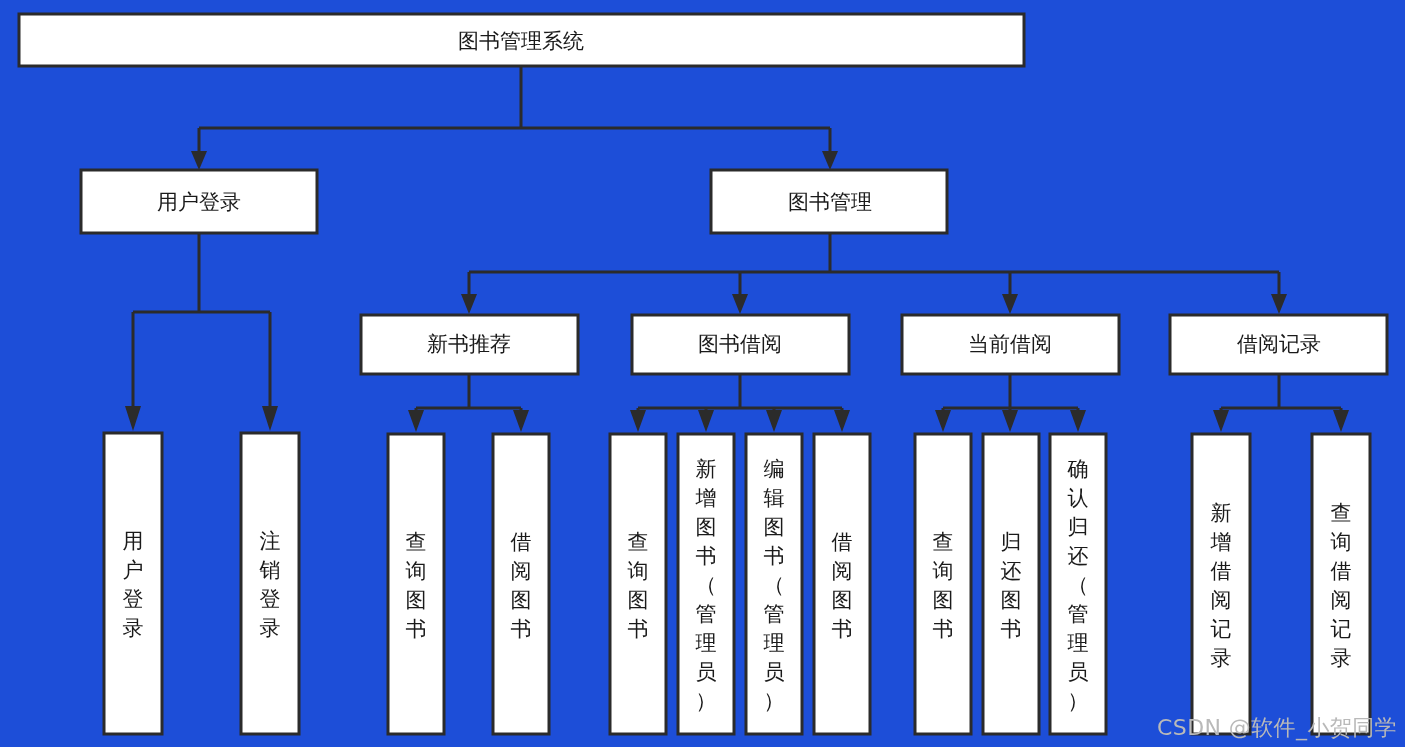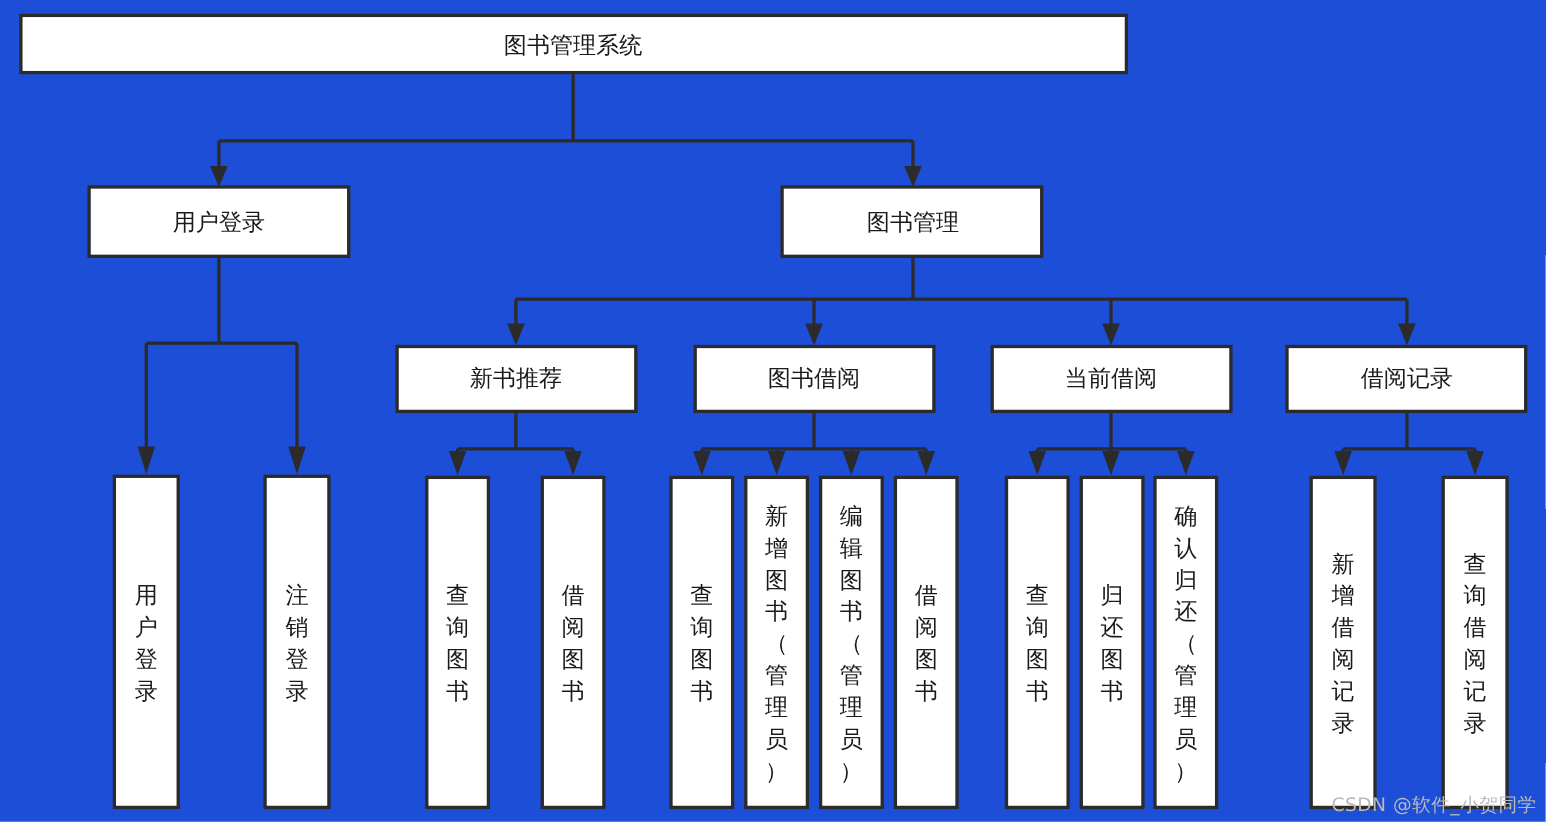--- a/index.html
+++ b/index.html
@@ -19,21 +19,21 @@
     dominant-baseline:middle;text-anchor:middle;
   }
   .leaf-label{
     font-family:"DejaVu Sans","Liberation Sans",sans-serif;
     font-size:21px;fill:#1a1a1a;
     text-anchor:middle;
   }
   .watermark{
     position:absolute;right:8px;bottom:4px;
     font-family:"DejaVu Sans","Liberation Sans",sans-serif;
-    font-size:17px;color:#b9b9b9;white-space:nowrap;
+    font-size:22px;color:#b9b9b9;white-space:nowrap;
     letter-spacing:0.4px;
   }
 </style>
 </head>
 <body>
 
 <div id="diagram-root">
 
   <svg id="flowchart" viewBox="0 0 1405 747">
     <defs></defs>

